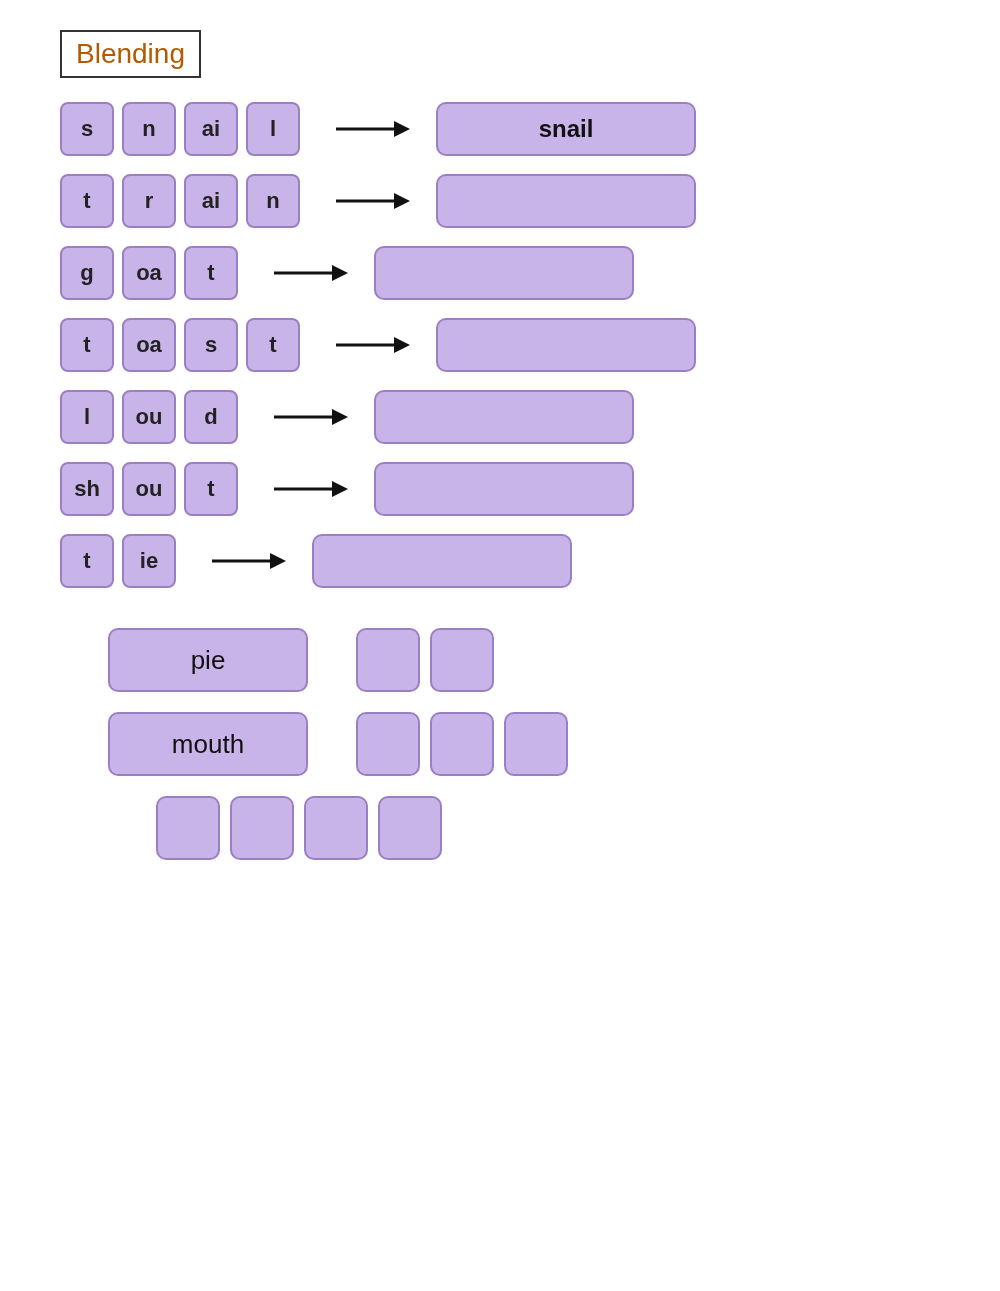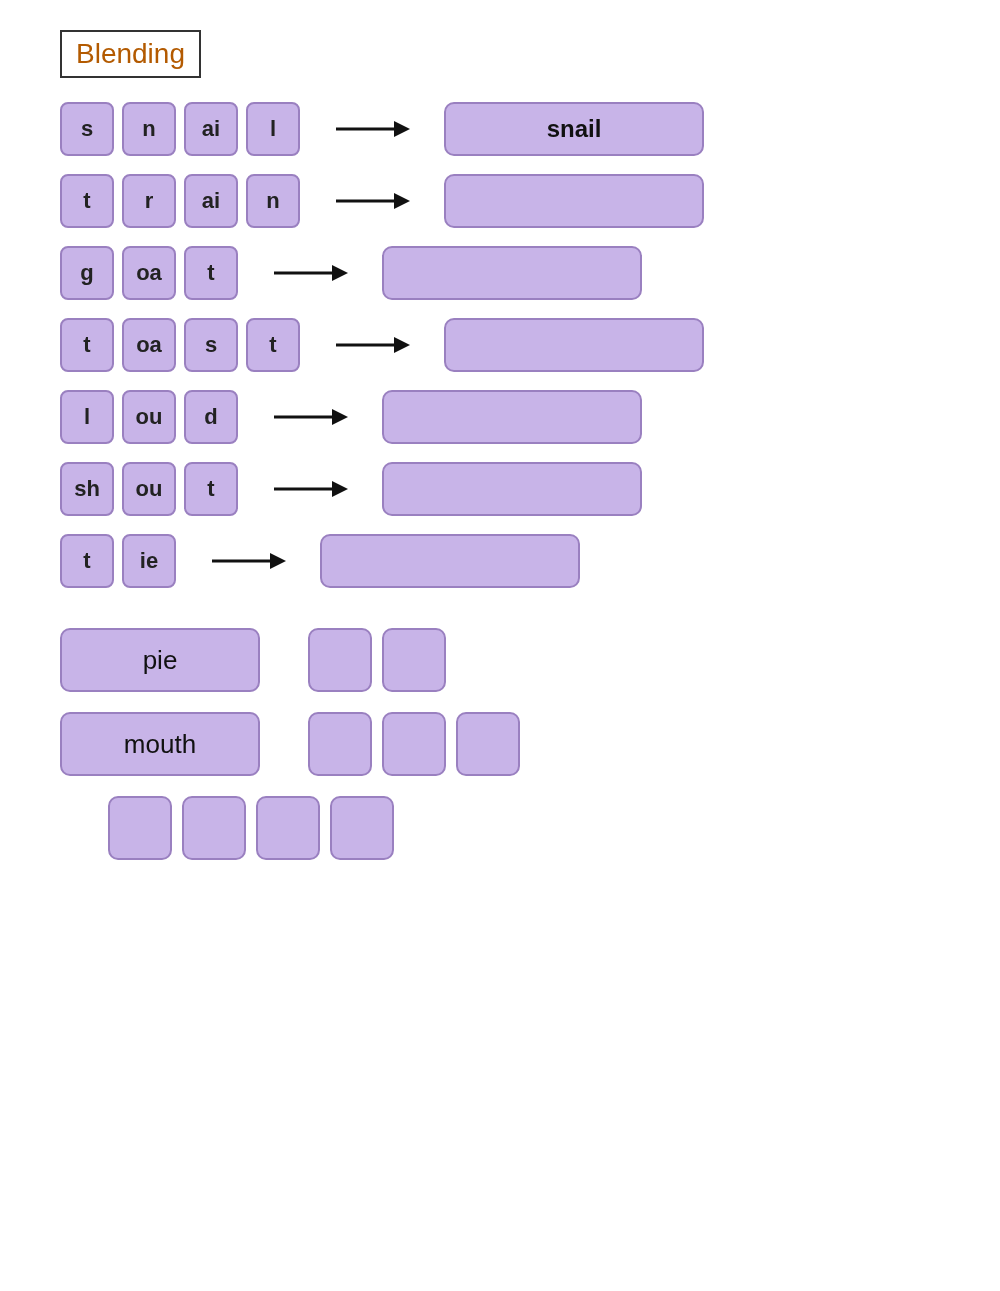--- a/index.html
+++ b/index.html
@@ -69,32 +69,32 @@
       border-radius: 10px;
       min-width: 260px;
       height: 54px;
       display: flex;
       align-items: center;
       justify-content: center;
       font-size: 24px;
       font-weight: bold;
       color: #111;
       padding: 16px 16px;
-      margin-left: 8px;
     }
 
     .result-box.empty {
       
     }
 
     
     .seg-row {
       display: flex;
       align-items: flex-end;
       margin-bottom: 20px;
+      margin-left: 48px;
     }
 
     .word-box {
       background: #c8b4e8;
       border: 2px solid #9a80c0;
       border-radius: 10px;
       min-width: 200px;
       height: 64px;
       display: flex;
       align-items: center;

